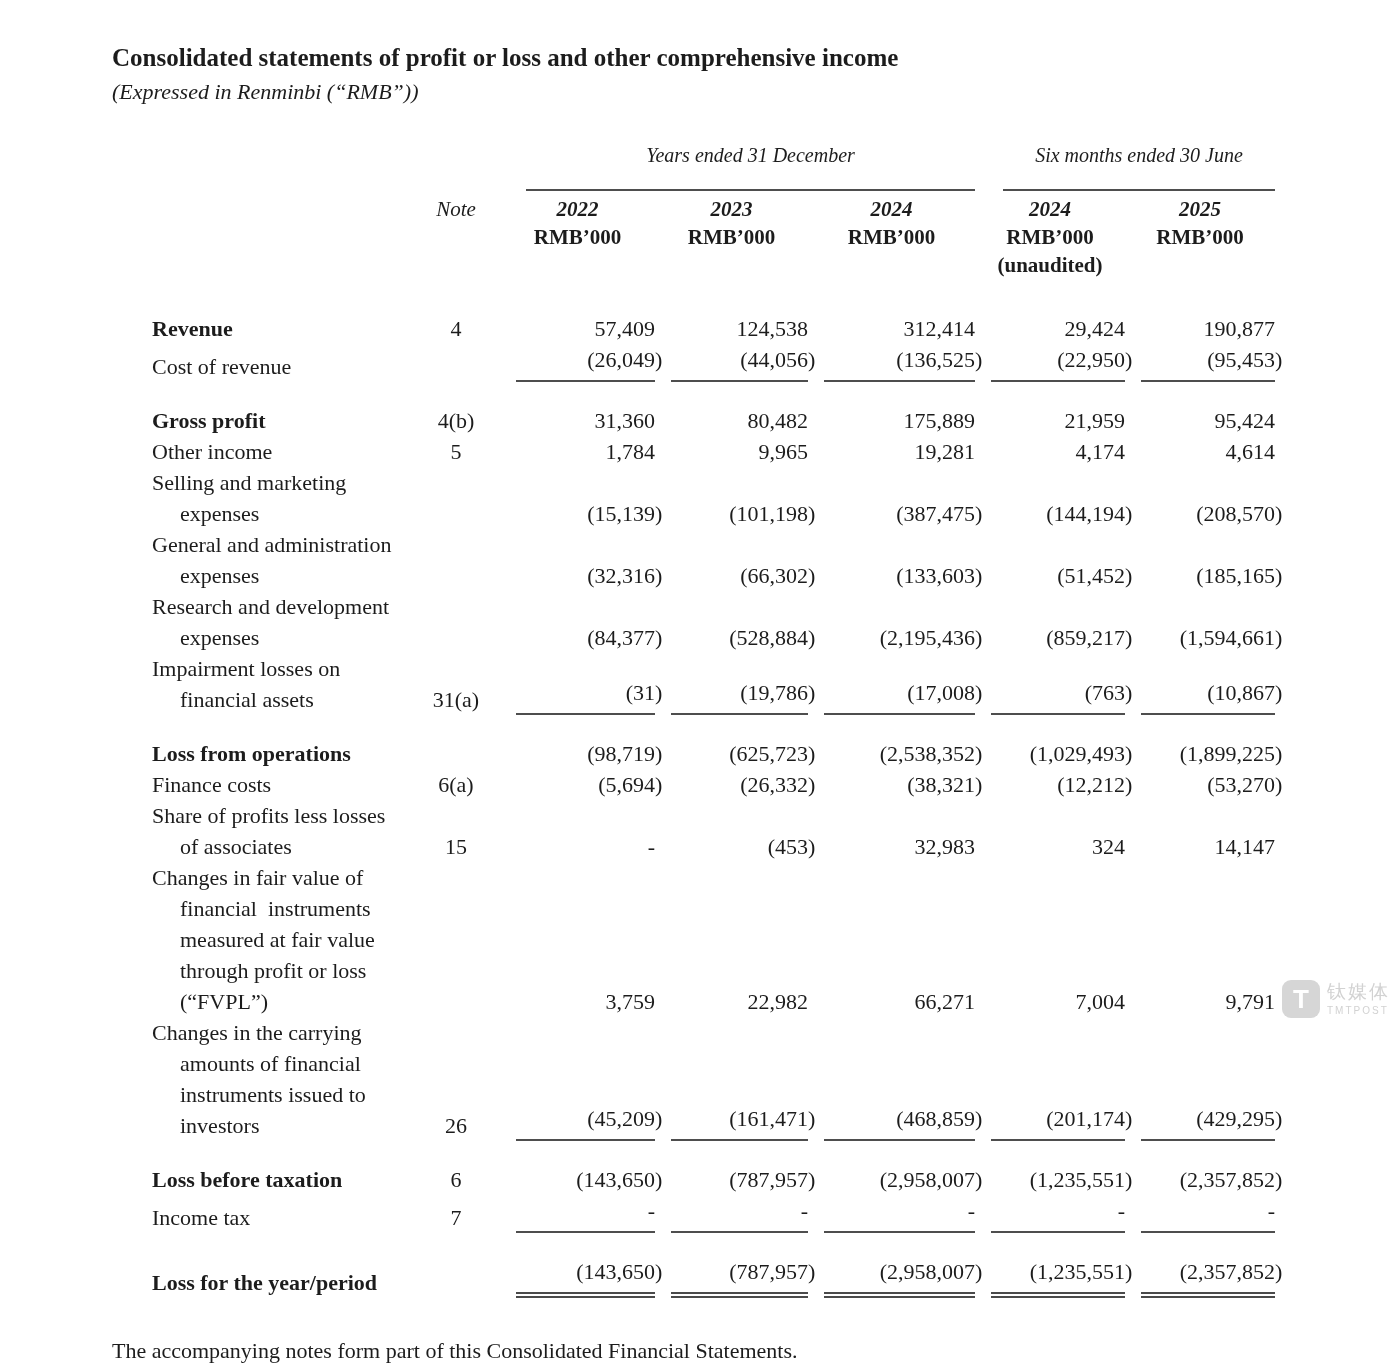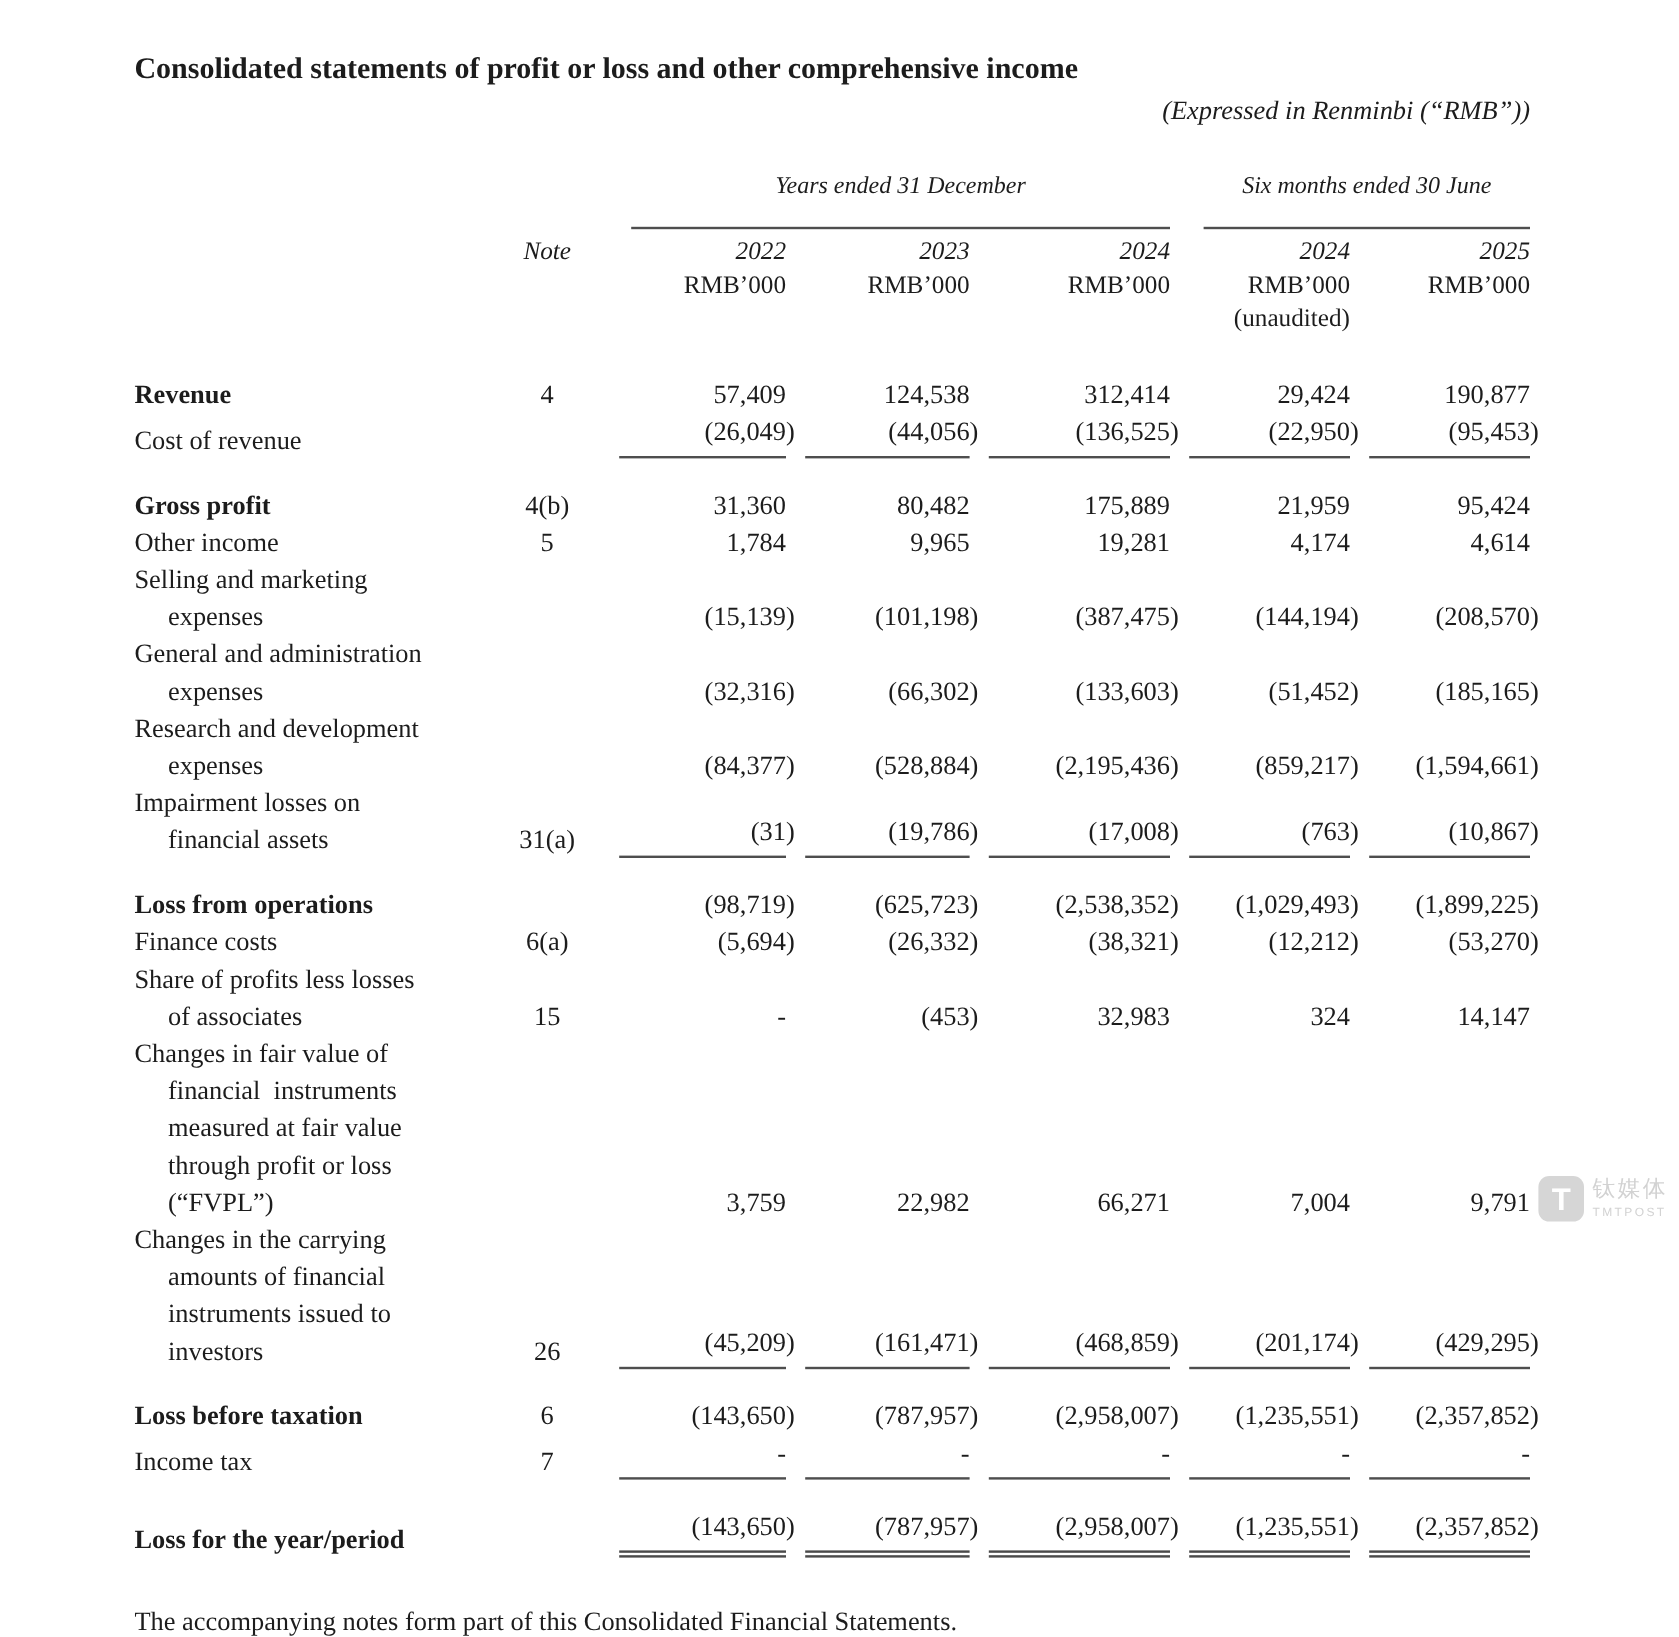--- a/index.html
+++ b/index.html
@@ -7,51 +7,51 @@
   body { width: 1399px; height: 1364px; overflow: hidden; }
   .page {
     position: relative;
     width: 1399px; height: 1036px;
     padding: 42px 124px 0 112px;
     font-family: "Liberation Serif", "DejaVu Serif", serif;
     color: #1c1c1c;
     background: #ffffff;
   }
   .title { font-size: 25px; font-weight: bold; line-height: 32px; }
-  .subtitle { font-size: 22px; font-style: italic; line-height: 30px; margin-top: 3px; text-align: right; }
+  .subtitle { font-size: 22px; font-style: italic; line-height: 30px; margin-top: 3px; }
 
   .grid {
     display: grid;
     grid-template-columns: 300px 88px 155px 153px 167px 150px 150px;
     align-items: end;
   }
   .hdr-groups { margin-top: 34px; align-items: end; }
   .group {
     text-align: center;
     font-style: italic;
     font-size: 20px;
     line-height: 28px;
     border-bottom: 2px solid #4e4e4e;
     padding-bottom: 20px;
   }
   .g1 { grid-column: 3 / 6; margin-left: 26px; }
   .g2 { grid-column: 6 / 8; margin-left: 28px; }
 
   .hdr-cols { align-items: start; margin-top: 4px; }
   .note-h { text-align: center; font-style: italic; font-size: 21px; line-height: 28px; }
-  .colhead { text-align: right; white-space: nowrap; }
+  .colhead { text-align: center; white-space: nowrap; font-weight: bold; }
   .colhead .yr { font-style: italic; font-size: 21px; line-height: 28px; }
   .colhead .unit { font-size: 21px; line-height: 28px; }
   .colhead .sub { font-size: 21px; line-height: 28px; }
   .colhead .sub:empty { display: none; }
 
   .tbody { margin-top: 34px; font-size: 22px; }
   .row { line-height: 31px; }
   .row.gap { margin-top: 23px; }
-  .c-label .lline { white-space: pre; }
+  .c-label .lline { white-space: pre; margin-left: 40px; }
   .c-label .lline.indent { padding-left: 28px; }
   .c-label.bold { font-weight: bold; }
   .c-note { text-align: center; }
   .c-val { text-align: right; white-space: nowrap; }
   .num { display: block; margin-left: 16px; }
   .num.rule1 { border-bottom: 2px solid #4e4e4e; padding-bottom: 5px; }
   .num.rule2 { border-bottom: 6px double #4a4a4a; padding-bottom: 5px; }
   .hang { display: inline-block; width: 0; overflow: visible; white-space: pre; }
 
   .footer { margin-top: 38px; font-size: 22px; line-height: 30px; }

